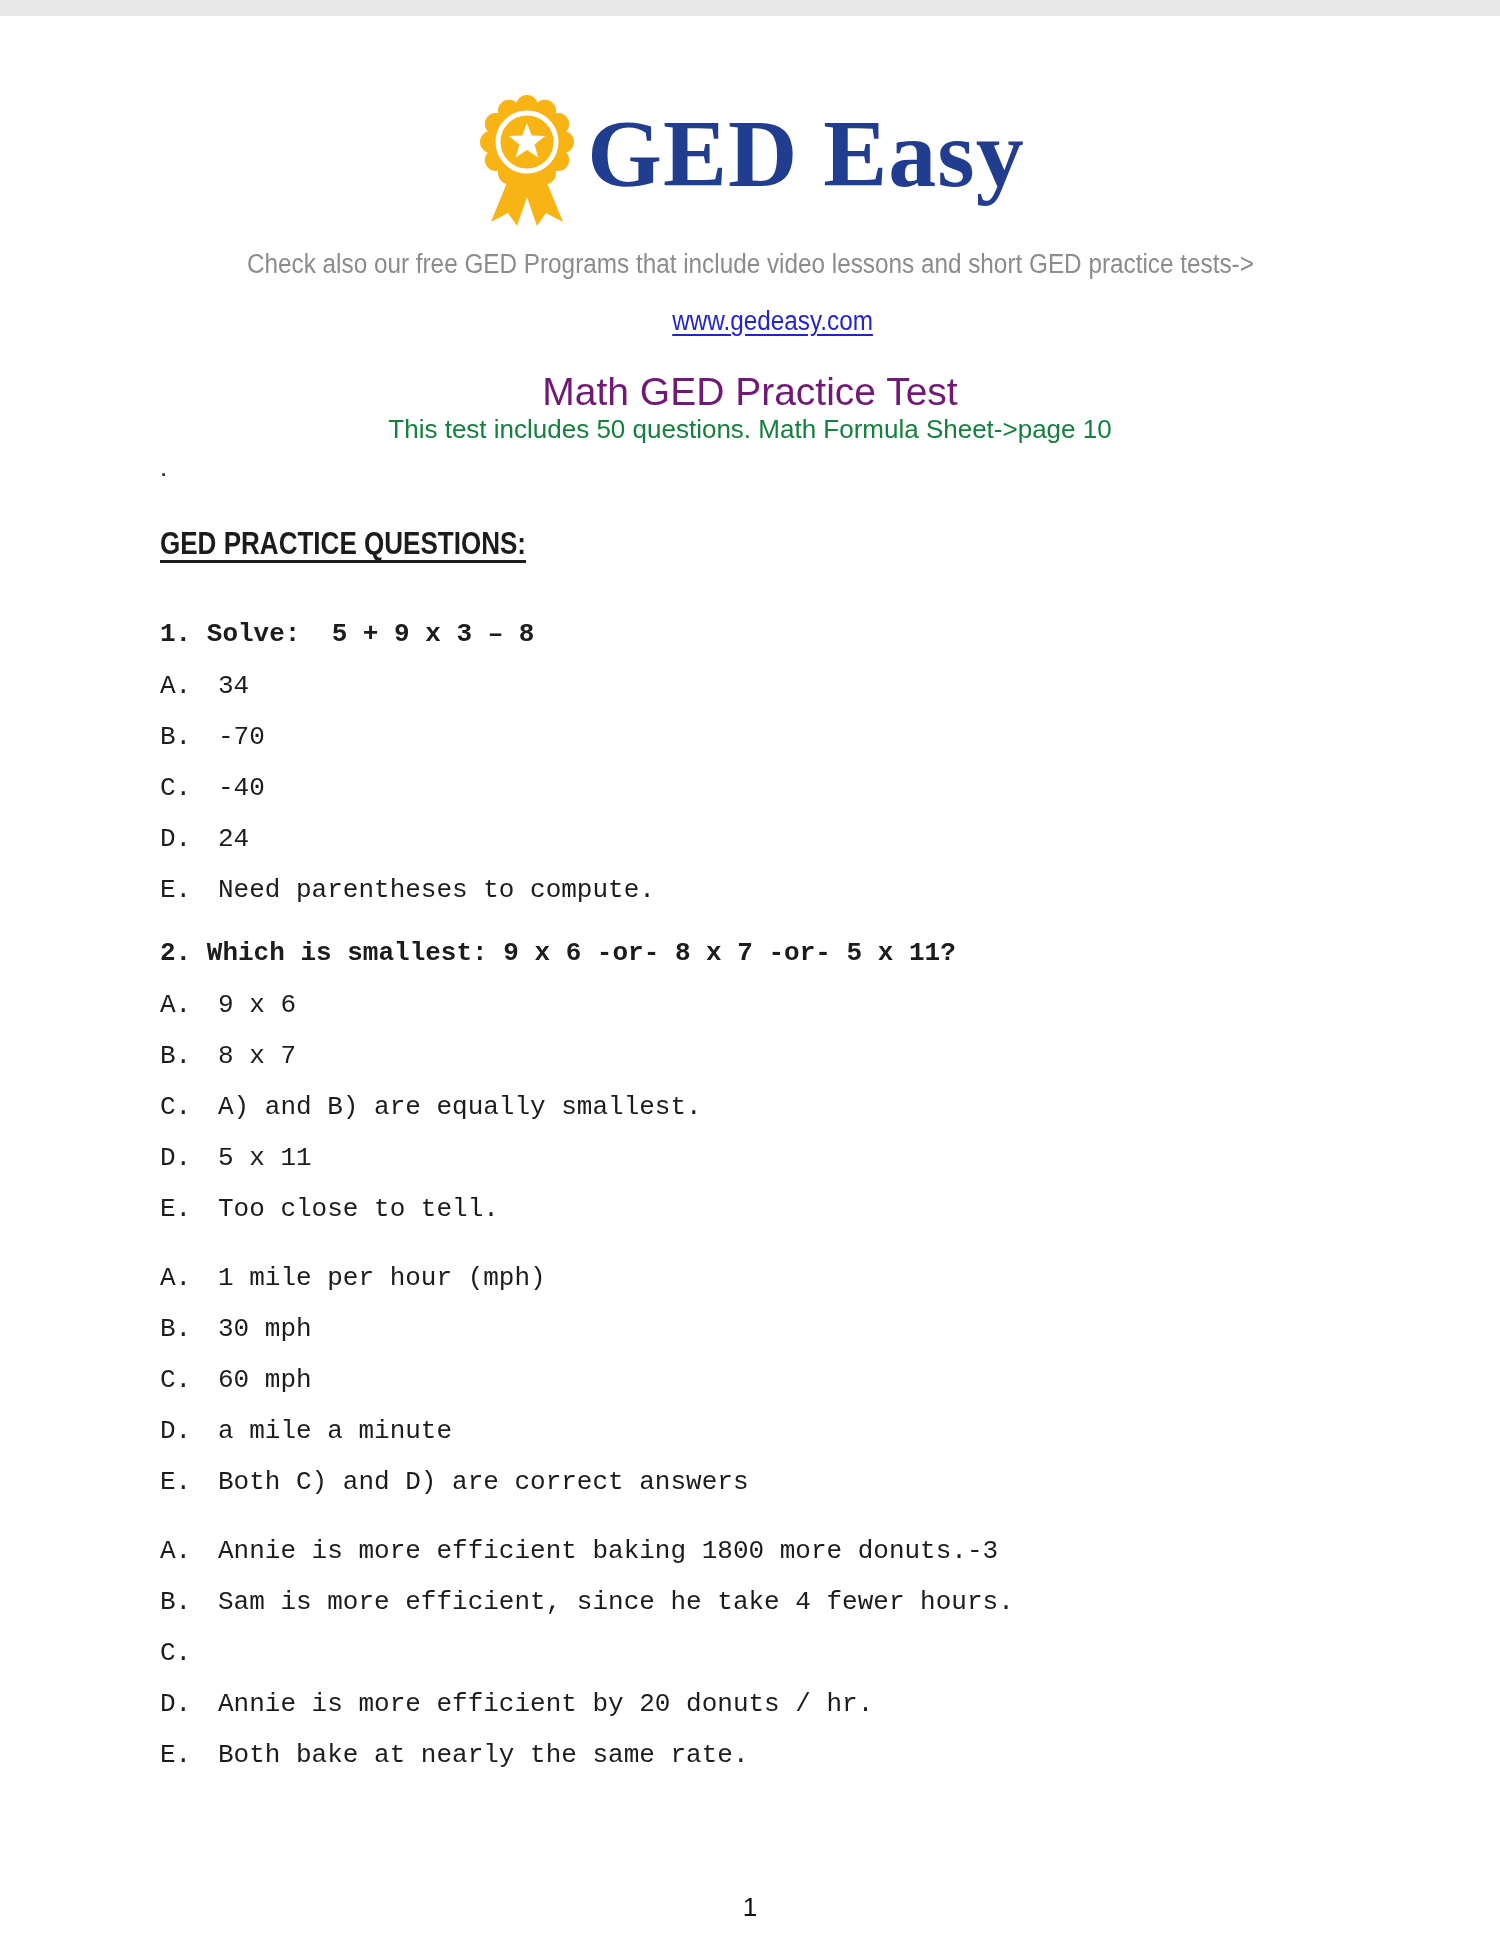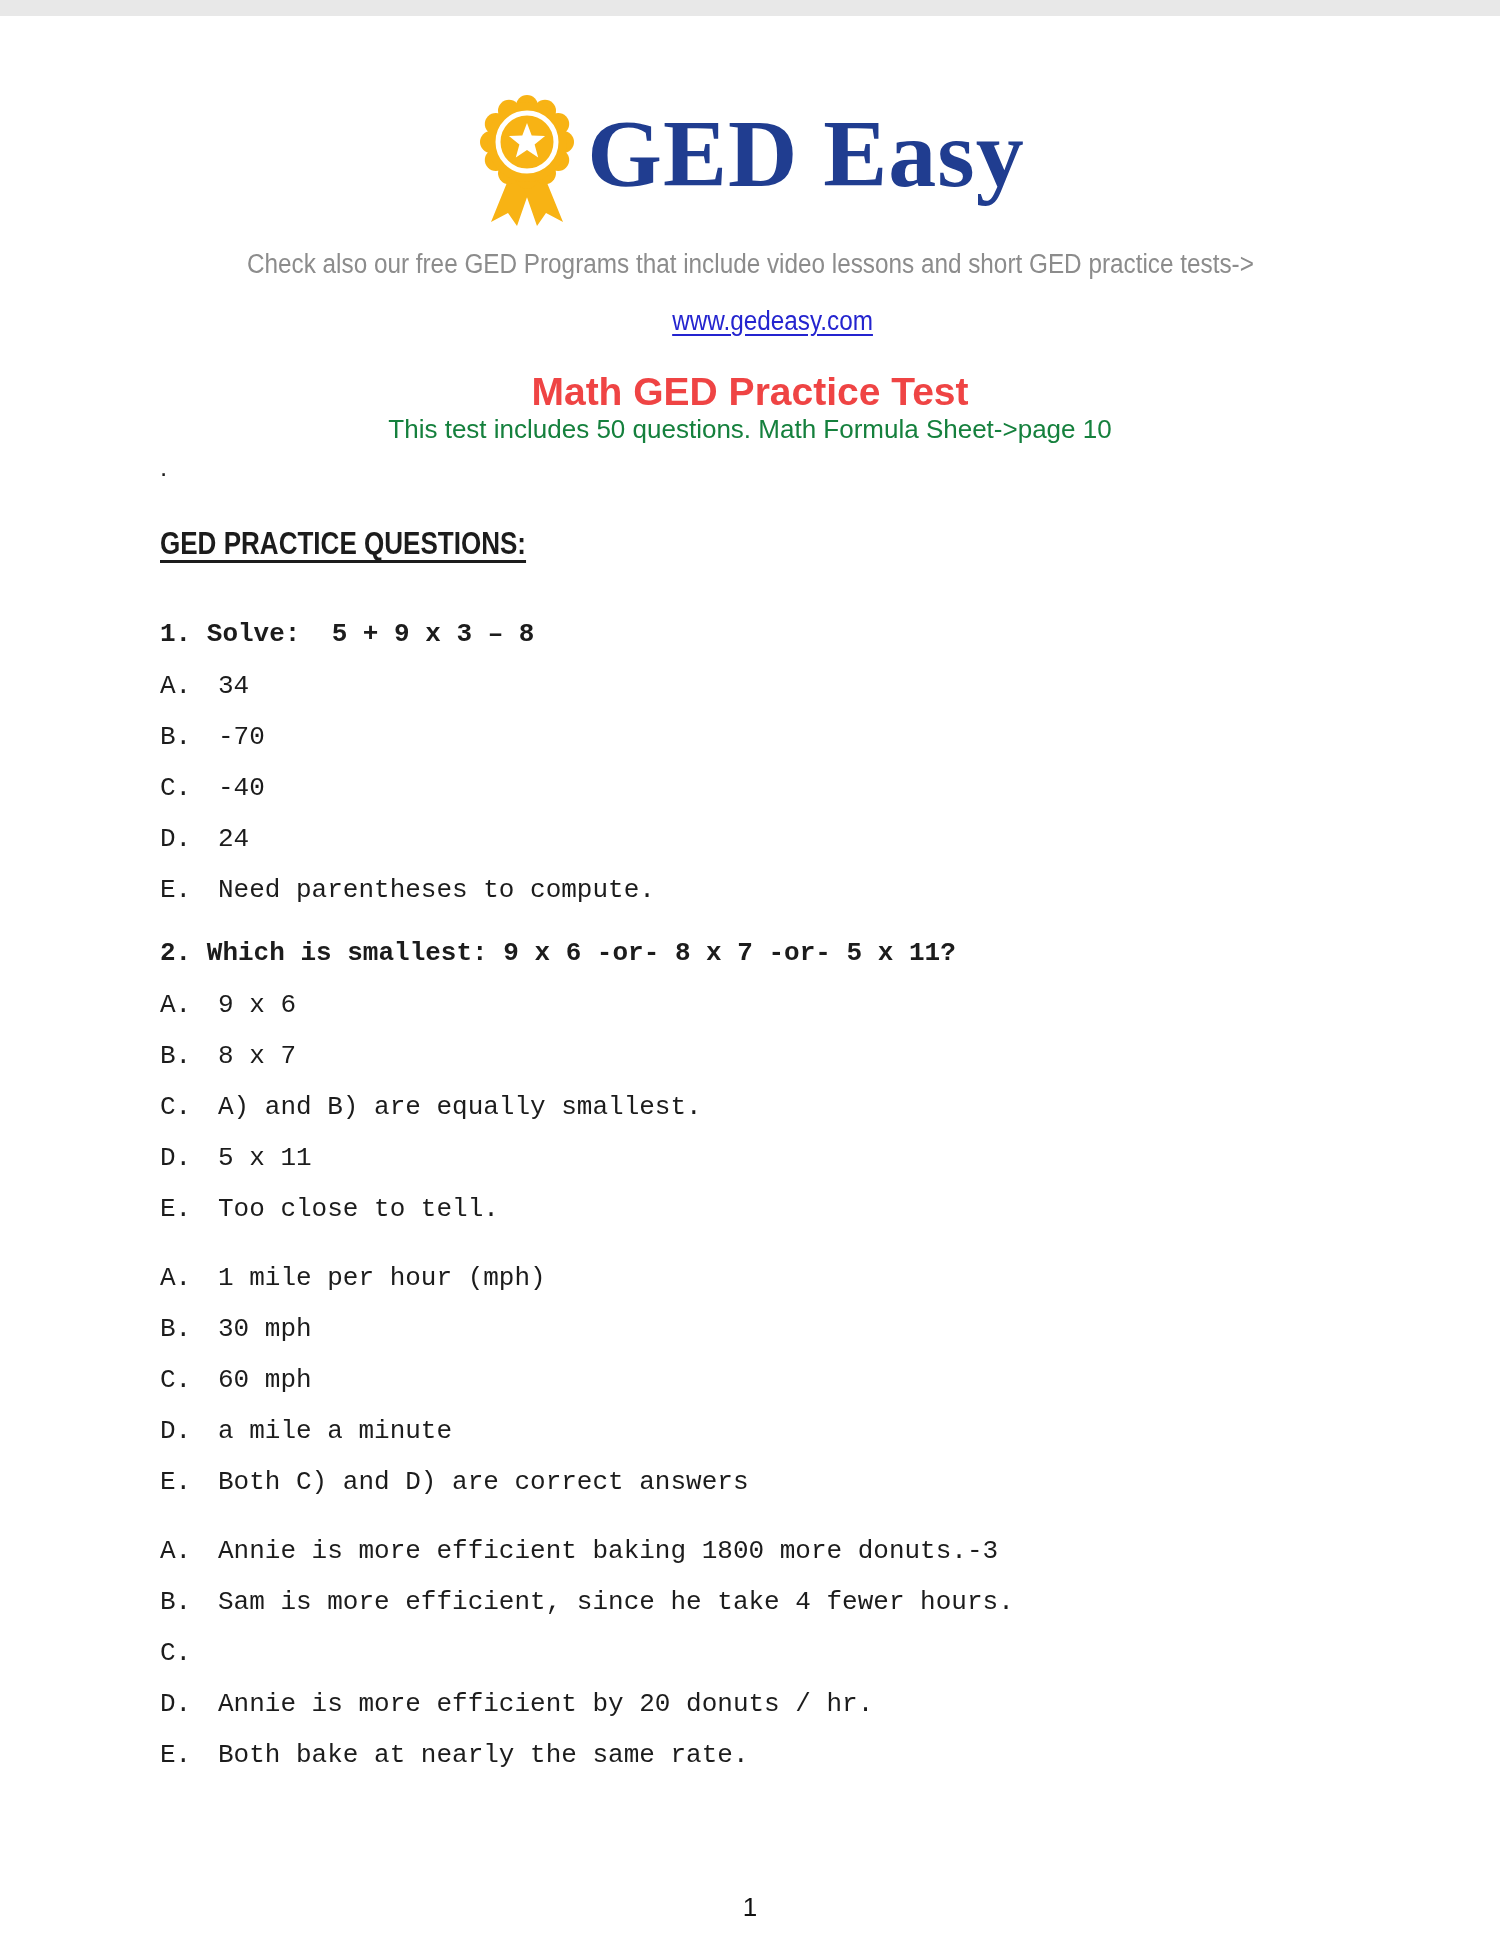--- a/index.html
+++ b/index.html
@@ -55,23 +55,23 @@
     font-size: 27px;
     color: var(--link_blue, #2424cf);
     text-decoration: underline;
     text-underline-offset: 4px;
     cursor: pointer;
   }
 
   .title-row { margin-top: 34px; }
   .doc-title {
     font-size: 39px;
-    font-weight: bold;
+    font-weight: normal;
     line-height: 42px;
-    color: #ef4444;
+    color: #701a75;
   }
   .subtitle {
     font-size: 26px;
     line-height: 33px;
     color: #15803d;
   }
 
   
   .content {
     margin-left: 160px;

